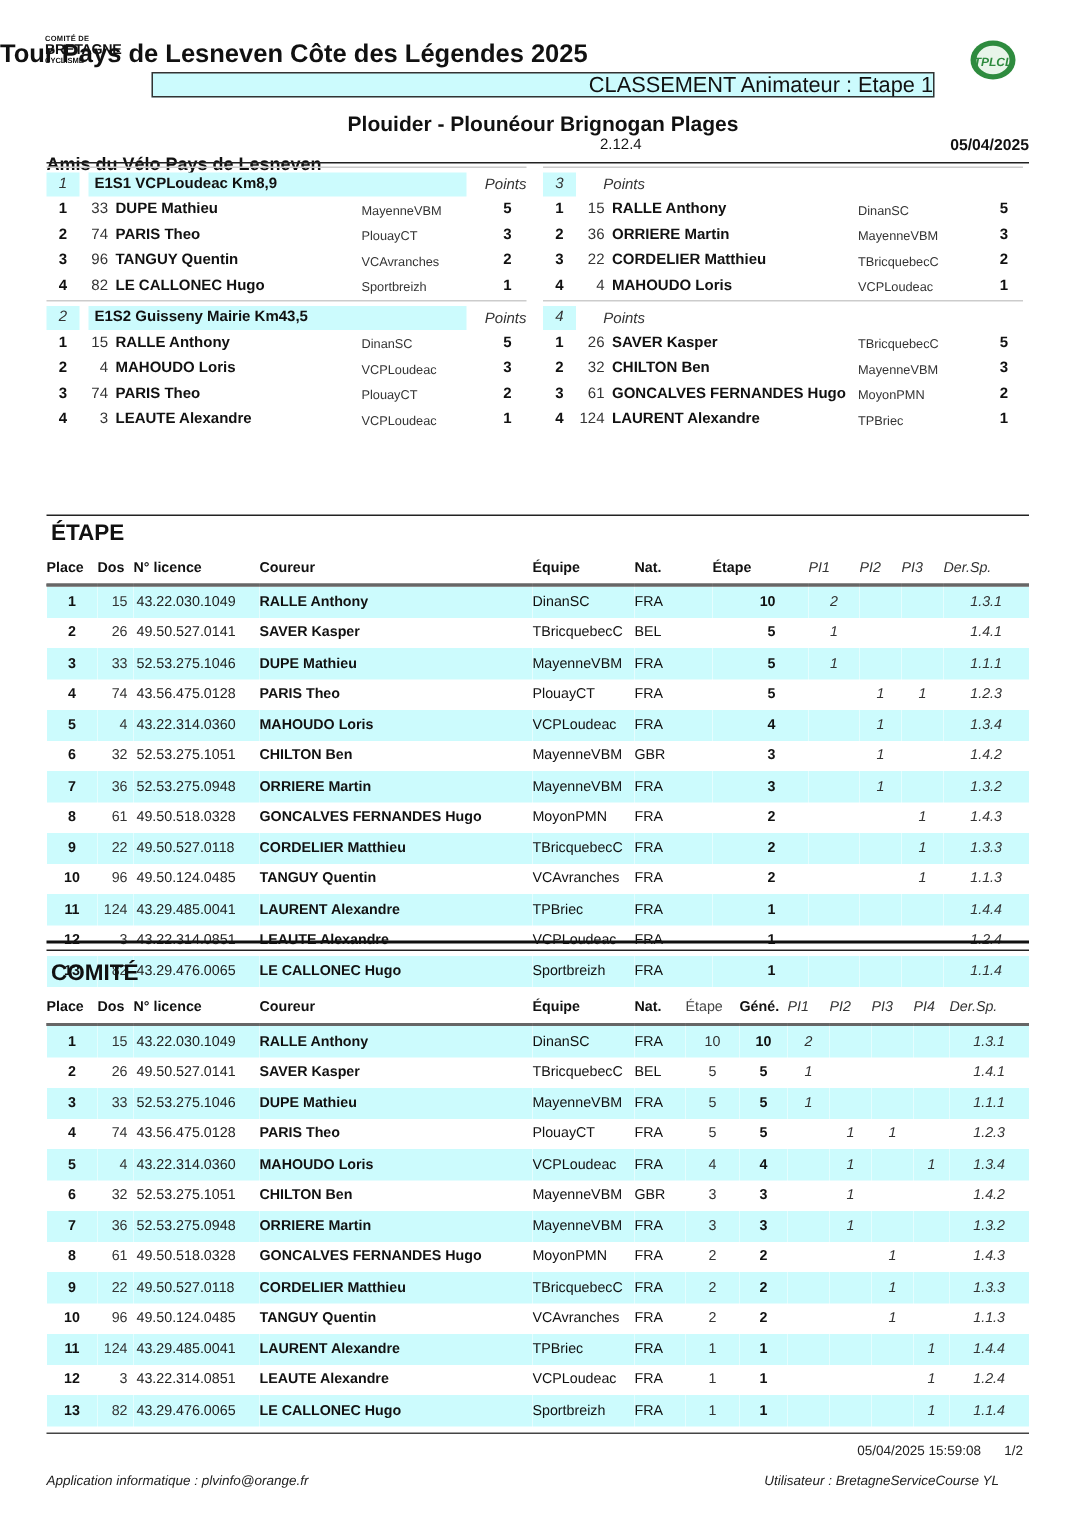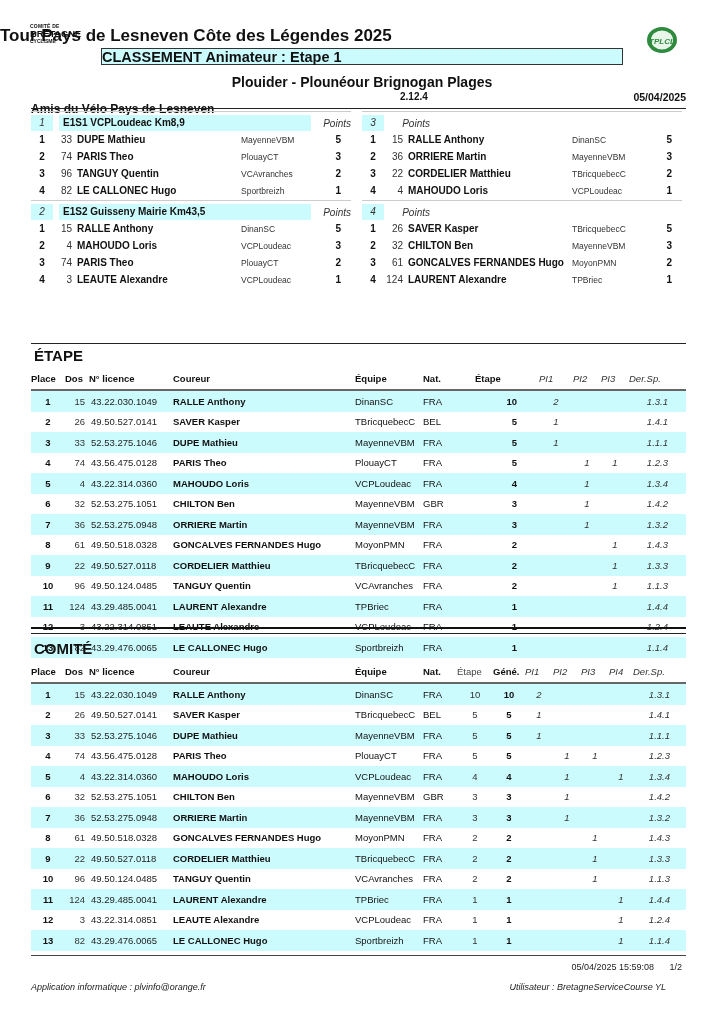--- a/index.html
+++ b/index.html
@@ -6,24 +6,24 @@
   body { width: 724px; height: 1024px; position: relative; font-family: "Liberation Sans", sans-serif; color: #111; overflow: hidden; }
   .abs { position: absolute; }
 
   
   .logo-left { left: 30px; top: 24px; width: 52px; line-height: 1; }
   .logo-left .l1 { font-size: 5px; font-weight: bold; letter-spacing: 0.2px; }
   .logo-left .l2 { font-size: 9.5px; font-weight: bold; letter-spacing: -0.2px; }
   .logo-left .l3 { font-size: 5px; font-weight: bold; }
   .logo-right { left: 640px; top: 24px; width: 40px; height: 30px; }
   .title { left: 0; width: 724px; top: 26px; text-align: left; font-size: 17px; font-weight: bold; }
-  .subtitle-box { left: 101px; top: 48px; width: 522px; height: 17px; background: #ccfbfd; border: 1px solid #333; text-align: left; font-size: 14.5px; font-weight: bold; line-height: 17px; box-sizing: border-box; }
+  .subtitle-box { left: 101px; top: 48px; width: 522px; height: 17px; background: #ccfbfd; border: 1px solid #333; text-align: right; font-size: 14.5px; font-weight: normal; line-height: 17px; box-sizing: border-box; }
   .route { left: 0; width: 724px; top: 74px; text-align: center; font-size: 14px; font-weight: bold; }
   .club { left: 31px; top: 102px; font-size: 12px; font-weight: bold; }
-  .code { left: 400px; top: 91px; font-size: 10px; font-weight: bold; }
+  .code { left: 400px; top: 91px; font-size: 10px; font-weight: normal; }
   .date { right: 38px; top: 91px; font-size: 10.5px; font-weight: bold; }
   .hr { left: 31px; width: 655px; height: 1px; background: #222; }
 
   
   .sprint { position: absolute; width: 320px; font-size: 10px; }
   .sprint .top-rule { height: 1px; background: #ccc; margin-bottom: 3px; }
   .sprint .sp-head { display: flex; align-items: center; height: 16px; }
   .sprint .sp-num { width: 22px; background: #ccfbfd; height: 16px; line-height: 16px; text-align: center; font-style: italic; color: #333; margin-right: 6px; }
   .sprint .sp-name { width: 252px; background: #ccfbfd; height: 16px; line-height: 16px; font-weight: bold; padding-left: 4px; box-sizing: border-box; }
   .sprint .sp-pts { width: 40px; text-align: right; font-style: italic; color: #333; }

